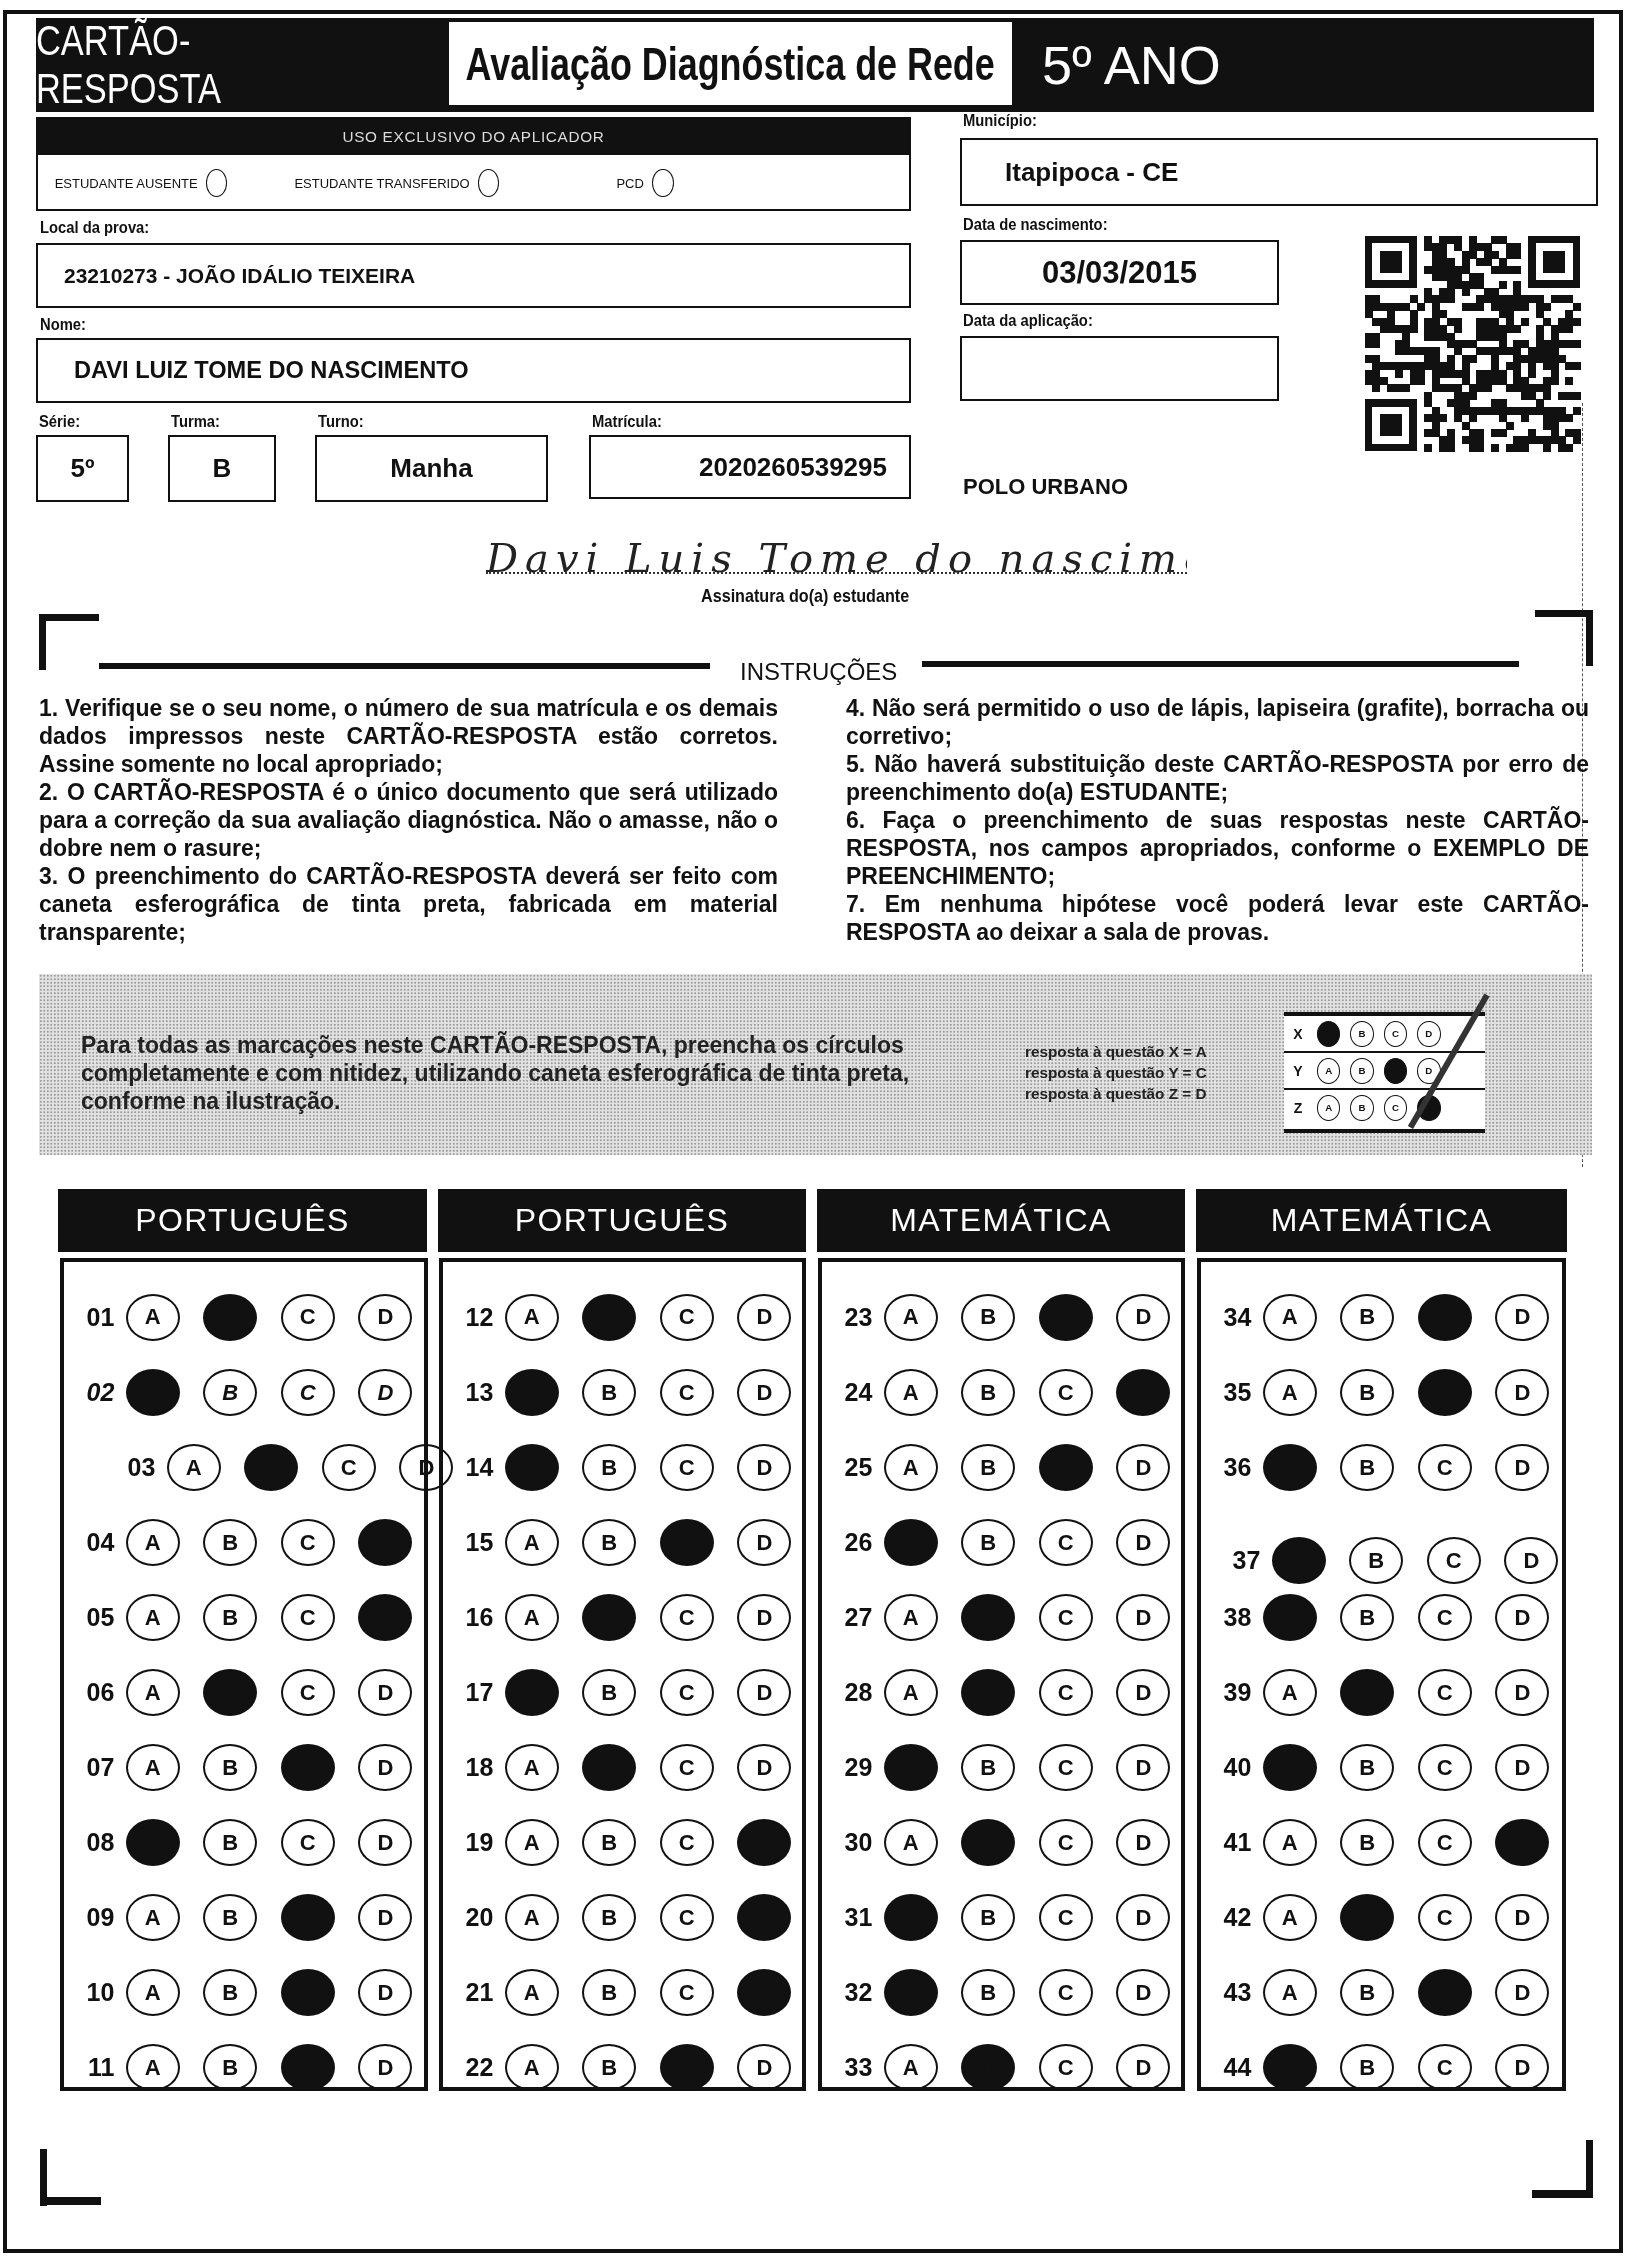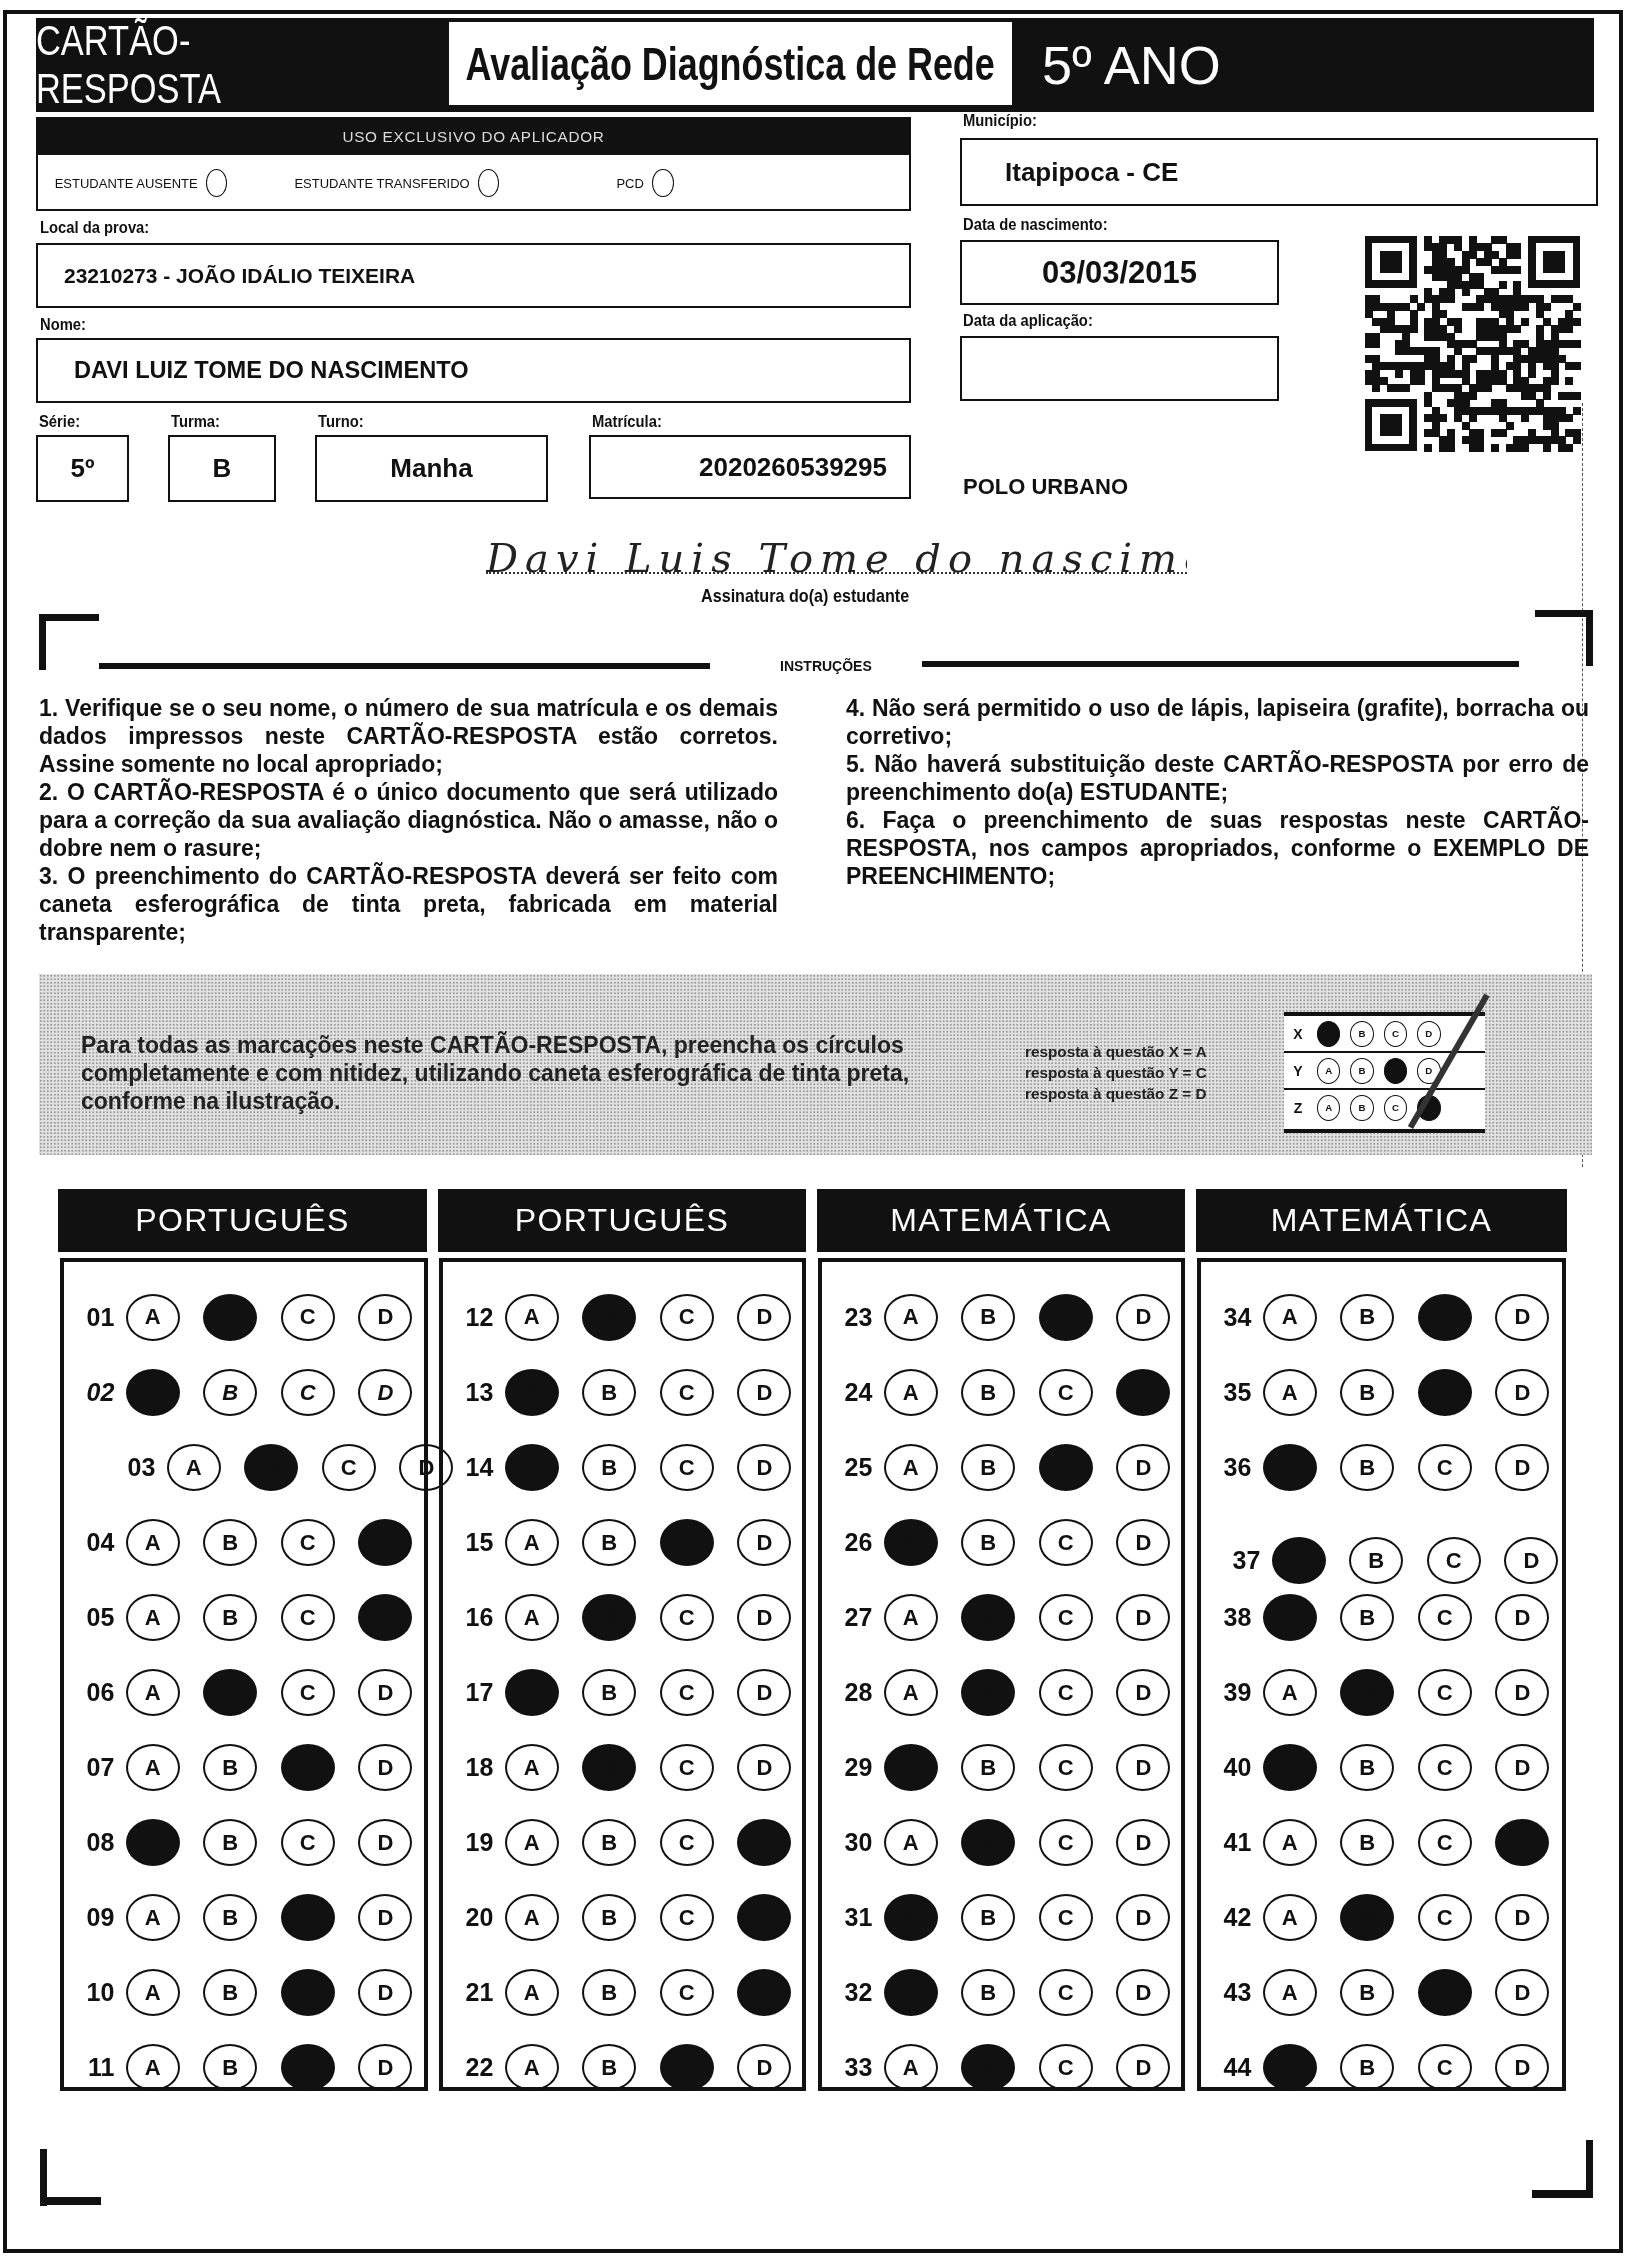--- a/index.html
+++ b/index.html
@@ -27,21 +27,21 @@
 
   
   .sig-line { position: absolute; left: 486px; top: 572px; width: 701px; border-bottom: 2.1px dotted #333; }
   .sig-text { position: absolute; left: 486px; top: 535px; width: 701px; font-family: "DejaVu Serif", serif; font-style: italic; font-size: 40px; color: #222; letter-spacing: 7px; white-space: nowrap; overflow: hidden; }
   .sig-caption { position: absolute; left: 701px; top: 585px; font-size: 19px; font-weight: bold; transform: scaleX(0.85); transform-origin: left; }
 
   
   .corner { position: absolute; background: #111; }
 
   
-  .instr-title { position: absolute; left: 780px; top: 658px; font-size: 14px; font-weight: bold; }
+  .instr-title { position: absolute; left: 740px; top: 658px; font-size: 24px; font-weight: normal; }
   .instr-rule { position: absolute; height: 5.6px; background: #111; }
   .instr-col { position: absolute; font-size: 23px; font-weight: bold; line-height: 28px; text-align: justify; }
   .instr-col p { margin: 0; }
 
   
   .example { position: absolute; left: 39px; top: 974px; width: 1553px; height: 181px; background:
       radial-gradient(#999 0.7px, transparent 0.9px) 0 0/3.5px 3.5px, #e2e2e2; }
   .example-text { position: absolute; left: 42px; top: 57px; width: 833px; font-size: 23px; font-weight: bold; line-height: 28px; color: #222; }
   .example-legend { position: absolute; left: 986px; top: 67px; font-size: 15.3px; font-weight: bold; line-height: 21px; color: #222; }
   .example-grid { position: absolute; left: 1245px; top: 38px; width: 201px; height: 113px; border-top: 4.2px solid #111; border-bottom: 4.2px solid #111; background: #fff; }
@@ -537,20 +537,21 @@
 
 <div class="instr-col" style="left:39px;top:694px;width:739px">
   <p>1. Verifique se o seu nome, o número de sua matrícula e os demais dados impressos neste CARTÃO-RESPOSTA estão corretos. Assine somente no local apropriado;</p>
   <p>2. O CARTÃO-RESPOSTA é o único documento que será utilizado para a correção da sua avaliação diagnóstica. Não o amasse, não o dobre nem o rasure;</p>
   <p>3. O preenchimento do CARTÃO-RESPOSTA deverá ser feito com caneta esferográfica de tinta preta, fabricada em material transparente;</p>
 </div>
 <div class="instr-col" style="left:846px;top:694px;width:743px">
   <p>4. Não será permitido o uso de lápis, lapiseira (grafite), borracha ou corretivo;</p>
   <p>5. Não haverá substituição deste CARTÃO-RESPOSTA por erro de preenchimento do(a) ESTUDANTE;</p>
   <p>6. Faça o preenchimento de suas respostas neste CARTÃO-RESPOSTA, nos campos apropriados, conforme o EXEMPLO DE PREENCHIMENTO;</p>
+  <p>7. Em nenhuma hipótese você poderá levar este CARTÃO-RESPOSTA ao deixar a sala de provas.</p>
 </div>
 
 <div class="example">
   <div class="example-text">Para todas as marcações neste CARTÃO-RESPOSTA, preencha os círculos completamente e com nitidez, utilizando caneta esferográfica de tinta preta, conforme na ilustração.</div>
   <div class="example-legend">
     <div>resposta à questão X = A</div>
     <div>resposta à questão Y = C</div>
     <div>resposta à questão Z = D</div>
   </div>
   <div class="example-grid" id="example-grid">

